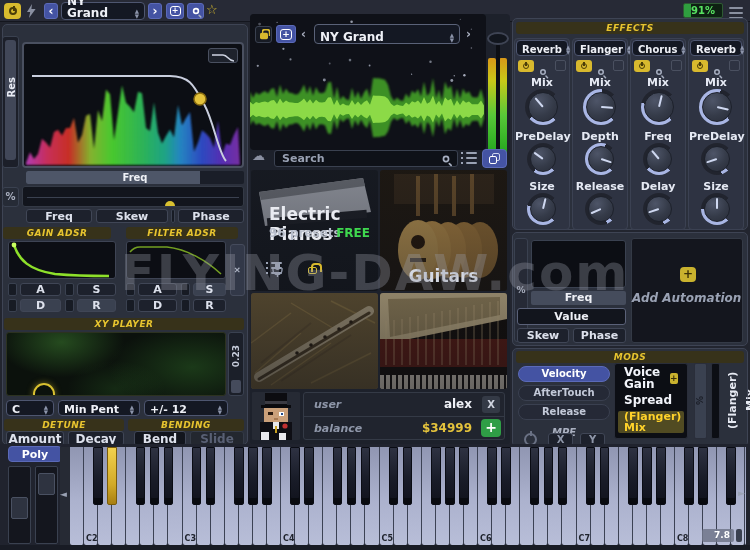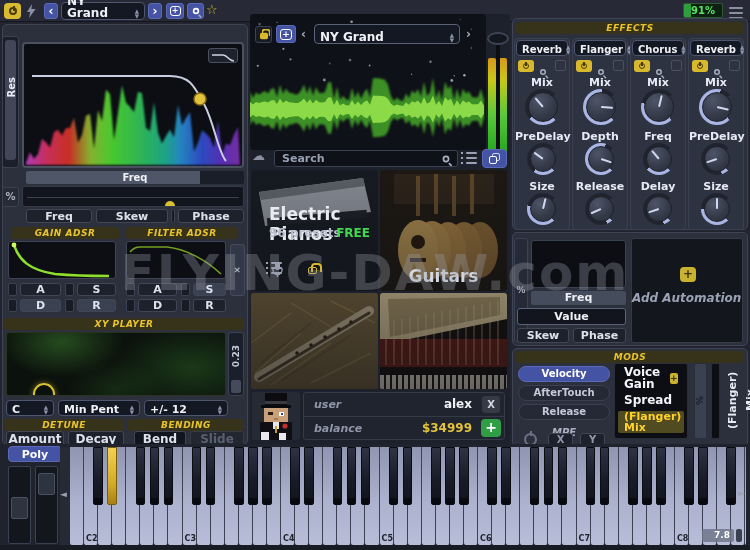--- a/index.html
+++ b/index.html
@@ -155,21 +155,21 @@
       <span>Freq</span>
     </div>
   <div class="btn" style="left:96px;top:209px;width:72px;height:14px;font-size:11px">
       <span>Skew</span>
     </div>
   <div class="ind" style="left:171px;top:209px;height:14px;width:4px"></div>
   <div class="btn" style="left:178px;top:209px;width:66px;height:14px;font-size:11px">
       <span>Phase</span>
     </div>
 
-  <div class="hdr" style="left:11px;top:227px;width:108px">GAIN ADSR</div>
+  <div class="hdr" style="left:3px;top:227px;width:108px">GAIN ADSR</div>
   <div class="hdr" style="left:126px;top:227px;width:112px">FILTER ADSR</div>
   <div class="abs" style="left:8px;top:241px;width:108px;height:38px;background:#0c0e14;border:1px solid #3e4454;border-radius:3px">
     <svg width="106" height="36">
         <defs>
           <filter id="gl">
             <feGaussianBlur stdDeviation="0.7"></feGaussianBlur>
           </filter>
         </defs>
       <path d="M5,3 C10,18 20,28 46,32 C68,34 88,34 100,34" stroke="#8ee02c" stroke-width="2.5" fill="none" filter="url(#gl)"></path>
       <circle cx="5" cy="3" r="2.4" fill="#c8ff60"></circle>

